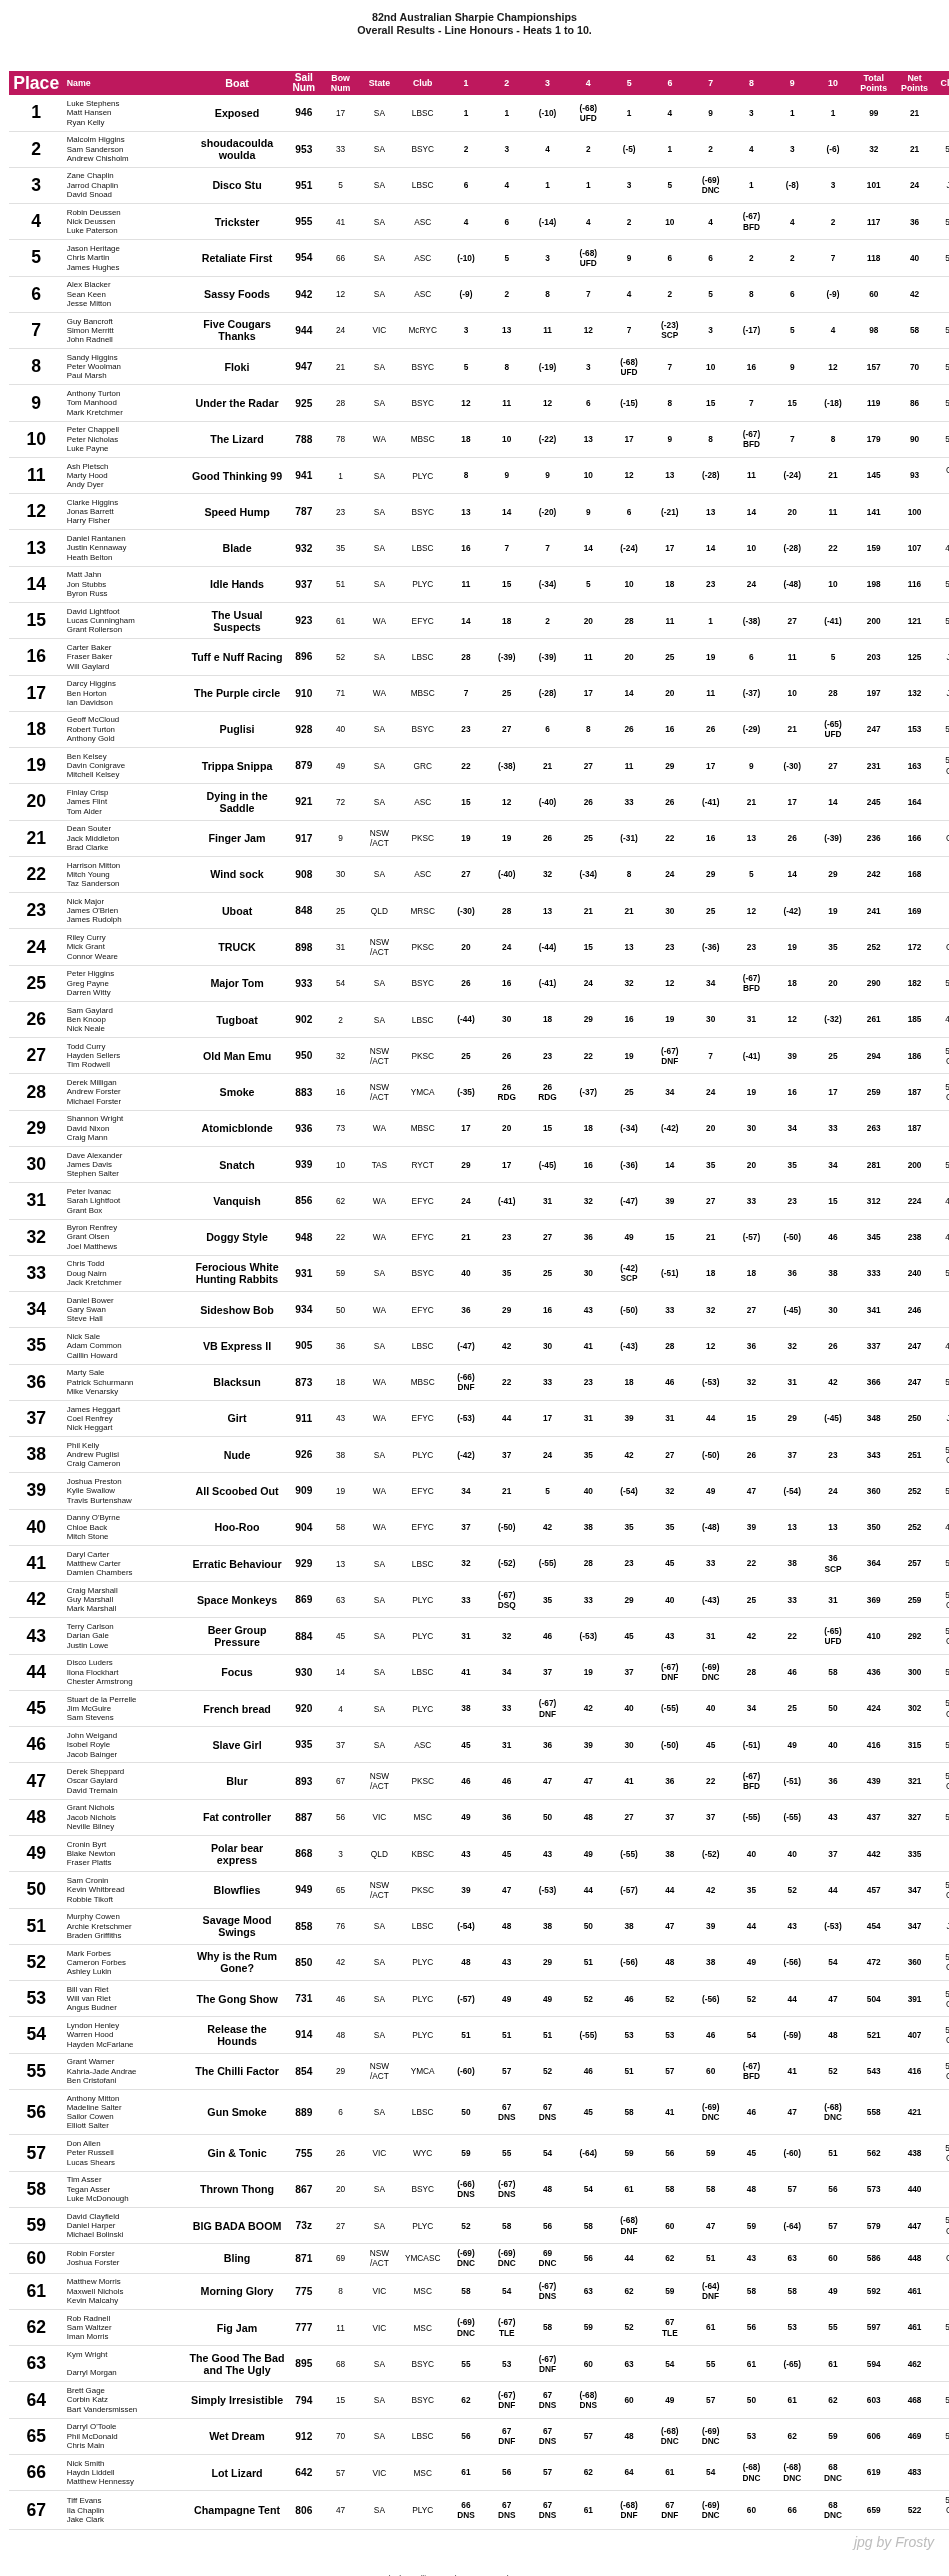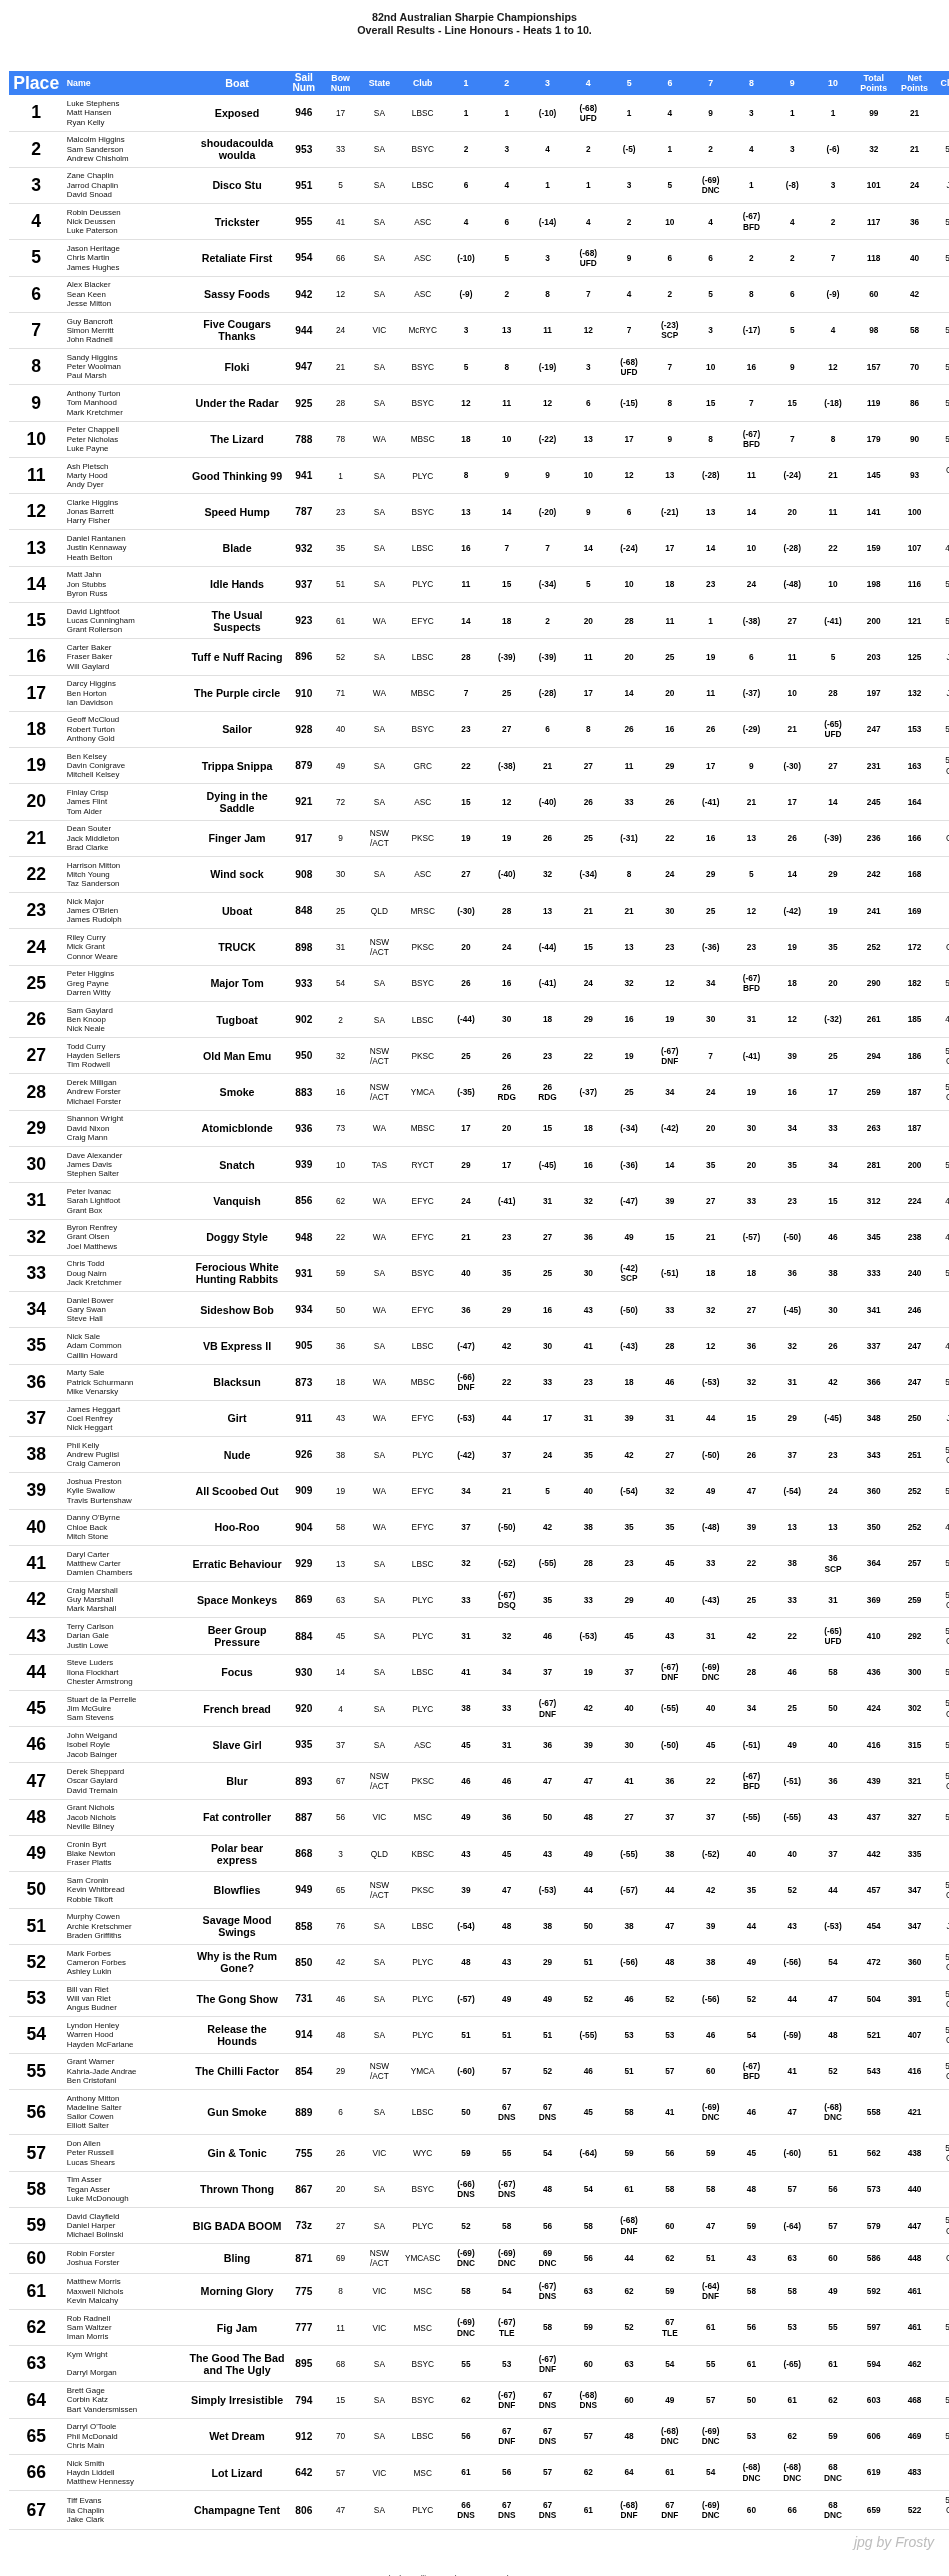--- a/index.html
+++ b/index.html
@@ -4,21 +4,21 @@
 <style>
   html,body{margin:0;padding:0;background:#fff;}
   body{width:949px;font-family:"Liberation Sans",sans-serif;color:#000;}
   .page{padding:7.4px 9.3px 18.5px 9.3px;}
   .title-block{text-align:center;margin-top:3.7px;margin-bottom:34px;}
   .title-line{font-weight:bold;font-size:10.7px;line-height:13px;color:#1a1a1a;}
   .results{display:table;width:100%;table-layout:fixed;border-collapse:collapse;}
   .trow{display:table-row;}
   .cell{display:table-cell;vertical-align:middle;text-align:center;font-size:8.3px;
         white-space:pre-line;word-wrap:break-word;padding:3.7px 0.9px;border-bottom:0.9px solid #e0e0e0;}
-  .hcell{background:#3b82f6;color:#fff;font-weight:bold;font-size:8.8px;line-height:10.2px;
+  .hcell{background:#be185d;color:#fff;font-weight:bold;font-size:8.8px;line-height:10.2px;
          padding:1.9px 0.9px;border-bottom:none;vertical-align:middle;}
   .c-place{width:52px;}
   .c-name{width:121px;text-align:left;padding-left:3.7px;}
   .c-boat{width:95px;}
   .c-sail{width:35px;}
   .c-bow{width:35px;}
   .c-state{width:39px;}
   .c-club{width:44px;}
   .c-heat{width:39px;}
   .c-total{width:39px;}
@@ -448,21 +448,21 @@
           <div class="cell c-heat">(-37)</div>
           <div class="cell c-heat">10</div>
           <div class="cell c-heat">28</div>
           <div class="cell c-total">197</div>
           <div class="cell c-net">132</div>
           <div class="cell c-cls">Jnr</div>
         </div>
         <div class="trow">
           <div class="cell c-place">18</div>
           <div class="cell c-name"><div class="crew-line">Geoff McCloud</div><div class="crew-line">Robert Turton</div><div class="crew-line">Anthony Gold</div></div>
-          <div class="cell c-boat">Sailor</div>
+          <div class="cell c-boat">Puglisi</div>
           <div class="cell c-sail">928</div>
           <div class="cell c-bow">40</div>
           <div class="cell c-state">SA</div>
           <div class="cell c-club">BSYC</div>
           <div class="cell c-heat">23</div>
           <div class="cell c-heat">27</div>
           <div class="cell c-heat">6</div>
           <div class="cell c-heat">8</div>
           <div class="cell c-heat">26</div>
           <div class="cell c-heat">16</div>
@@ -1039,21 +1039,21 @@
           <div class="cell c-heat">22</div>
           <div class="cell c-heat">(-65)
 UFD</div>
           <div class="cell c-total">410</div>
           <div class="cell c-net">292</div>
           <div class="cell c-cls">50+
 Cty</div>
         </div>
         <div class="trow">
           <div class="cell c-place">44</div>
-          <div class="cell c-name"><div class="crew-line">Steve Luders</div><div class="crew-line">Ilona Flockhart</div><div class="crew-line">Chester Armstrong</div></div>
+          <div class="cell c-name"><div class="crew-line">Disco Luders</div><div class="crew-line">Ilona Flockhart</div><div class="crew-line">Chester Armstrong</div></div>
           <div class="cell c-boat">Focus</div>
           <div class="cell c-sail">930</div>
           <div class="cell c-bow">14</div>
           <div class="cell c-state">SA</div>
           <div class="cell c-club">LBSC</div>
           <div class="cell c-heat">41</div>
           <div class="cell c-heat">34</div>
           <div class="cell c-heat">37</div>
           <div class="cell c-heat">19</div>
           <div class="cell c-heat">37</div>

